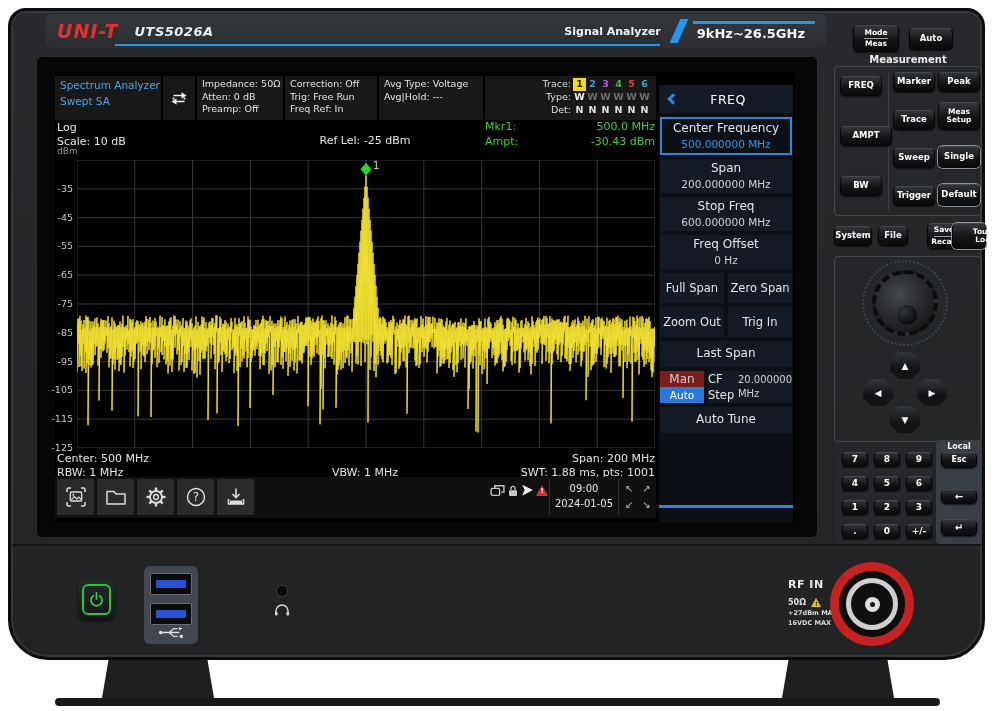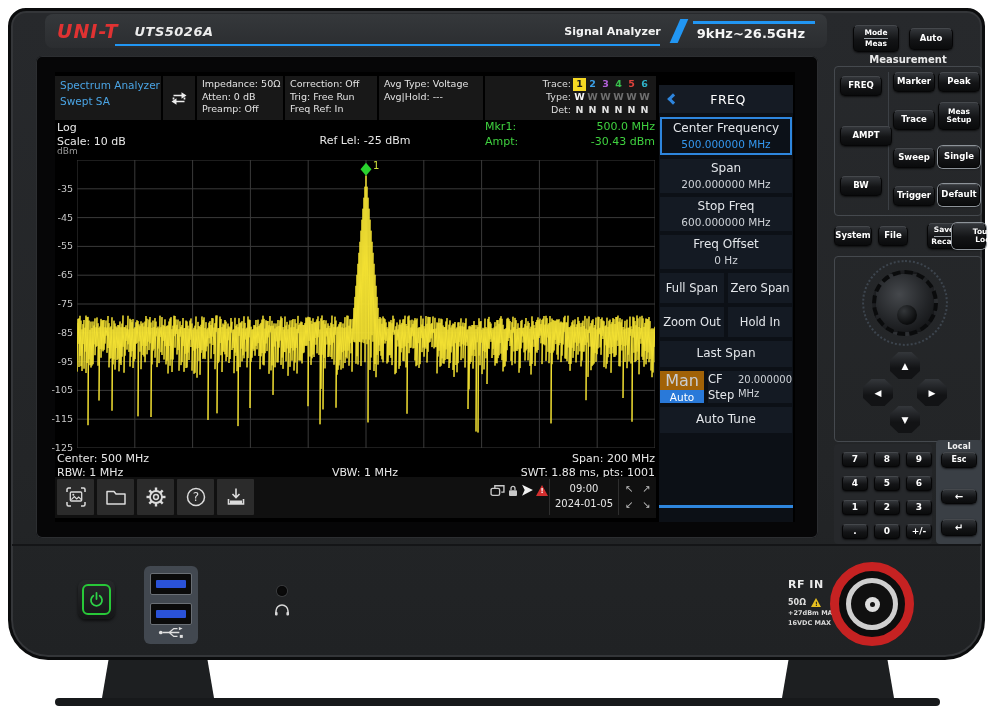--- a/index.html
+++ b/index.html
@@ -80,21 +80,21 @@
   .m-item{background:#141a23;min-height:34px;display:flex;flex-direction:column;align-items:center;justify-content:center;
     color:#e3e6ea;font-size:12px;line-height:1.45;cursor:pointer;margin:0 1px;}
   .m-item .val{font-size:10.5px;color:#cfd3d8;}
   .m-item.selected{border:2px solid #2e86de;background:#0c1118;min-height:38px;}
   .m-item.selected .val{color:#3498f0;}
   .m-pair{display:flex;gap:4px;margin:0 1px;}
   .m-pair .m-item{flex:1;min-height:30px;margin:0;font-size:11.5px;}
   .m-single{min-height:26px;font-size:12px;}
   #cf-step{display:flex;gap:4px;margin:0 1px;min-height:32px;}
   #cf-toggle{width:44px;display:flex;flex-direction:column;cursor:pointer;}
-  #cf-man{flex:1;background:#a16207;color:#c9cdd2;font-size:16px;display:flex;align-items:center;justify-content:center;}
+  #cf-man{flex:1;background:#7f1d1d;color:#c9cdd2;font-size:12px;display:flex;align-items:center;justify-content:center;}
   #cf-auto{flex:1;background:#2979d9;color:#fff;font-size:10.5px;display:flex;align-items:center;justify-content:center;}
   #cf-right{flex:1;background:#141a23;display:flex;align-items:center;justify-content:center;
     color:#e3e6ea;font-size:11.5px;line-height:1.4;cursor:pointer;}
   #cf-right .val{font-size:10px;color:#cfd3d8;}
   #menu-bottom-line{left:659px;top:505px;width:134px;height:3px;background:#2e86de;}
 
   
   .group-box{border:1px solid #45494e;border-radius:4px;}
   #meas-label{left:834px;top:54px;width:148px;text-align:center;color:#eaeaea;font-size:10px;font-weight:bold;}
   #meas-box{left:834px;top:66px;width:148px;height:150px;}
@@ -378,21 +378,21 @@
     <div class="m-item">
       <span>Freq Offset</span>
       <span class="val">0 Hz</span>
     </div>
     <div class="m-pair">
       <div class="m-item">Full Span</div>
       <div class="m-item">Zero Span</div>
     </div>
     <div class="m-pair">
       <div class="m-item">Zoom Out</div>
-      <div class="m-item">Hold In</div>
+      <div class="m-item">Trig In</div>
     </div>
     <div class="m-item m-single">Last Span</div>
     <div id="cf-step">
       <div id="cf-toggle">
         <span id="cf-man">Man</span>
         <span id="cf-auto">Auto</span>
       </div>
       <div id="cf-right">
         <span>CF Step</span>
         <span class="val">20.000000 MHz</span>

